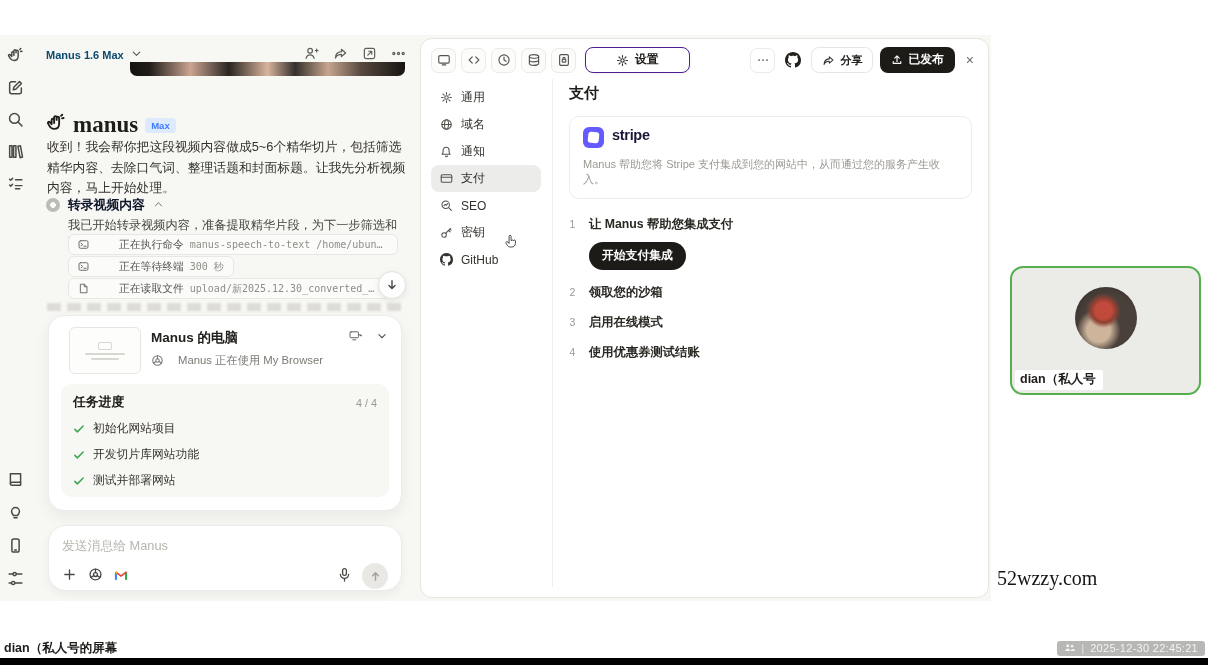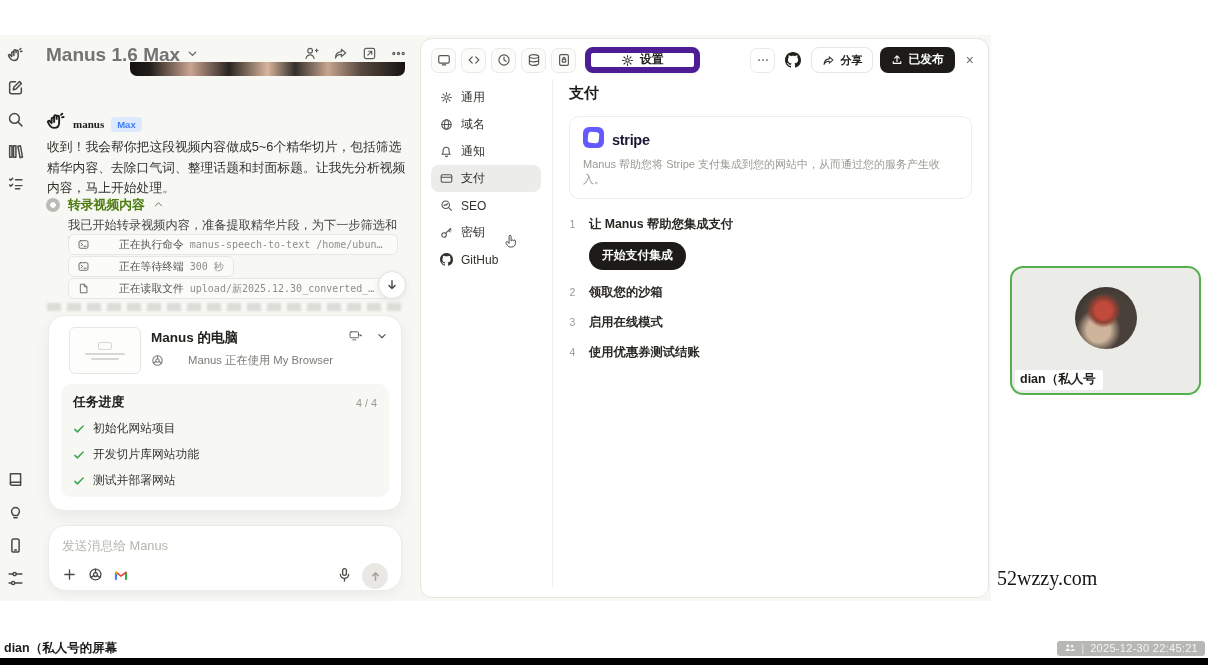--- a/index.html
+++ b/index.html
@@ -15,44 +15,44 @@
     display:flex; flex-direction:column; align-items:center; padding:12px 0 10px; }
   .rail .grp-top { display:flex; flex-direction:column; gap:11px; align-items:center; }
   .rail .grp-bot { margin-top:auto; display:flex; flex-direction:column; gap:12px; align-items:center; }
   .rail svg { width:17px; height:17px; stroke:#4a4944; stroke-width:1.4; fill:none;
     stroke-linecap:round; stroke-linejoin:round; }
 
   
   .chat { position:absolute; left:30px; top:0; width:390px; height:100%; }
   .chat-header { position:absolute; left:16px; right:14px; top:9px; height:22px;
     display:flex; align-items:center; }
-  .chat-title { font-size:19px; font-weight:bold; color:#737373; }
+  .chat-title { font-size:11px; font-weight:bold; color:#0c4a6e; }
   .chat-title-chev { margin-left:5px; }
   .chat-header .hicons { margin-left:auto; display:flex; gap:14px; align-items:center; }
   .chat svg.ic { width:15px; height:15px; stroke:#5f5e59; stroke-width:1.3; fill:none;
     stroke-linecap:round; stroke-linejoin:round; }
 
   .video-strip { position:absolute; left:100px; top:27px; width:275px; height:14px;
     border-radius:0 0 7px 7px; overflow:hidden;
     background:linear-gradient(90deg,#141210 0%,#201c19 7%,#caa491 22%,#2b2522 36%,#d8b49d 50%,#35302c 60%,#c7a590 72%,#57493f 84%,#171412 100%); }
 
   .agent-row { position:absolute; left:16px; top:77px; display:flex; align-items:center; gap:7px; }
   .agent-logo svg { width:20px; height:20px; stroke:#1f1d19; stroke-width:1.5; fill:none;
     stroke-linecap:round; stroke-linejoin:round; }
-  .agent-name { font-family:"Liberation Serif", serif; font-weight:bold; font-size:11px; color:#1f1d19; }
+  .agent-name { font-family:"Liberation Serif", serif; font-weight:bold; font-size:23px; color:#1f1d19; }
   .agent-badge { background:#dde9fd; color:#3e7bfa; font-size:9.5px; font-weight:bold;
     padding:2px 6px; border-radius:4px; }
 
   .chat-message { position:absolute; left:17px; top:102px; width:362px; font-size:12.8px;
     line-height:1.62; color:#34322d; }
 
   .task-row { position:absolute; left:16px; top:161px; display:flex; align-items:center; gap:8px; }
   .task-spinner { width:14px; height:14px; border-radius:50%;
     background:radial-gradient(circle at 50% 50%, #fff 0 28%, #bdbbb5 30% 100%); }
-  .task-title { font-size:12.8px; font-weight:bold; color:#4d7c0f; }
+  .task-title { font-size:12.8px; font-weight:bold; color:#0f172a; }
   .task-desc { position:absolute; left:38px; top:182px; width:340px; font-size:12.2px; color:#46443f; }
 
   .pill { position:absolute; left:38px; height:21px; display:inline-flex; align-items:center; gap:6px;
     background:#fbfbf9; border:1px solid #e8e7e3; border-radius:6px; padding:0 9px; max-width:330px; }
   .pill svg { width:11px; height:11px; stroke:#6b6964; stroke-width:1.4; fill:none;
     stroke-linecap:round; stroke-linejoin:round; flex:none; }
   .pill .plabel { font-size:10.8px; color:#55534e; white-space:nowrap;margin-left:24px; }
   .pill .pdetail { font-family:"DejaVu Sans Mono", monospace; font-size:10px; color:#8f8d87;
     white-space:nowrap; overflow:hidden; text-overflow:ellipsis; }
 
@@ -69,21 +69,21 @@
   .computer-card { position:absolute; left:18px; top:280px; width:354px; height:196px;
     background:#fff; border:1px solid #ececea; border-radius:16px;
     box-shadow:0 6px 16px rgba(0,0,0,.06); padding:11px 12px; }
   .cc-head { display:flex; gap:10px;padding-left:8px; }
   .cc-thumb { width:72px; height:47px; background:#fdfdfc; border:1px solid #e7e6e2; border-radius:6px;
     flex:none; display:flex; flex-direction:column; align-items:center; justify-content:center; gap:3px; }
   .cc-thumb i { display:block; width:40px; height:2px; background:#d9d7d2; border-radius:1px; }
   .cc-thumb i:first-child { width:14px; height:8px; border:1px solid #d9d7d2; background:none; border-radius:2px;}
   .cc-meta { padding-top:2px; min-width:0; }
   .cc-title { font-size:13.5px; font-weight:bold; color:#23211d; }
-  .cc-sub { margin-top:6px; display:flex; align-items:center; gap:24px; font-size:11.3px; color:#7c7a74; }
+  .cc-sub { margin-top:6px; display:flex; align-items:center; gap:14px; font-size:11.3px; color:#7c7a74; }
   .cc-sub svg { width:13px; height:13px; stroke:#7c7a74; stroke-width:1.3; fill:none;
     stroke-linecap:round; stroke-linejoin:round; }
   .cc-actions { margin-left:auto; display:flex; gap:12px; align-items:flex-start; padding-top:2px; }
   .cc-actions svg { width:14px; height:14px; stroke:#55534e; stroke-width:1.3; fill:none;
     stroke-linecap:round; stroke-linejoin:round; }
 
   .progress-panel { margin-top:10px; background:#f7f7f4; border-radius:10px; padding:10px 12px 8px; }
   .pp-head { display:flex; align-items:center; }
   .pp-title { font-size:12.8px; font-weight:bold; color:#23211d; }
   .pp-count { margin-left:auto; font-size:10.8px; color:#9a988f; }
@@ -108,21 +108,21 @@
 
   
   .preview { position:absolute; left:420px; top:3px; width:569px; height:560px; background:#fff;
     border:1px solid #e7e6e2; border-radius:12px; }
   .pv-toolbar { position:absolute; left:10px; top:8px; display:flex; gap:5px; align-items:center; }
   .tool-btn { width:25px; height:25px; border:1px solid #eceae6; background:#fcfcfb; border-radius:7px;
     display:flex; align-items:center; justify-content:center; }
   .tool-btn svg, .pv-right svg.g { width:14px; height:14px; stroke:#55534e; stroke-width:1.3; fill:none;
     stroke-linecap:round; stroke-linejoin:round; }
   .settings-btn { height:26px; margin-left:4px; display:flex; align-items:center; gap:6px; padding:0 30px;
-    background:#fff; border:6px solid #4c1d95; border-radius:8px; box-shadow:0 1px 3px rgba(0,0,0,.06); }
+    background:#fff; border:1px solid #4c1d95; border-radius:8px; box-shadow:0 1px 3px rgba(0,0,0,.06); }
   .settings-btn svg { width:13px; height:13px; stroke:#34322d; stroke-width:1.4; fill:none;
     stroke-linecap:round; stroke-linejoin:round; }
   .settings-btn span { font-size:11.8px; font-weight:bold; color:#23211d; }
 
   .pv-right { position:absolute; right:10px; top:8px; display:flex; gap:7px; align-items:center; }
   .more-btn { width:25px; height:25px; border:1px solid #eceae6; border-radius:7px; background:#fff;
     display:flex; align-items:center; justify-content:center; }
   .more-btn svg { width:14px; height:14px; fill:#55534e; }
   .gh-btn { width:22px; height:22px; display:flex; align-items:center; justify-content:center; }
   .gh-btn svg { width:16px; height:16px; fill:#24211c; }
@@ -145,21 +145,21 @@
   .nav-item.active { background:#ececea; }
   .nav-item svg { width:13px; height:13px; stroke:#55534e; stroke-width:1.3; fill:none;
     stroke-linecap:round; stroke-linejoin:round; flex:none; }
   .nav-item svg.fill { fill:#34322d; stroke:none; }
   .nav-item span { font-size:12px;text-align:center; }
   .pv-divider { position:absolute; left:131px; top:0; bottom:10px; width:1px; background:#efeeea; }
 
   .pv-content { position:absolute; left:148px; top:0; right:16px; }
   .pay-title { font-size:15px; font-weight:bold; color:#1f1d19; margin-top:5px; }
   .stripe-card { margin-top:13px; border:1px solid #eeedea; border-radius:10px; padding:10px 13px 11px; }
-  .stripe-row { display:flex; align-items:flex-end; gap:8px; }
+  .stripe-row { display:flex; align-items:flex-start; gap:8px; }
   .stripe-logo { width:21px; height:21px; border-radius:6px; background:#635bff; position:relative; }
   .stripe-logo b { position:absolute; left:5px; top:5px; width:11px; height:11px; background:#fff;
     border-radius:3px; transform:rotate(6deg); display:block; }
   .stripe-word { font-size:14.5px; font-weight:bold; color:#1a1636; letter-spacing:-.3px; }
   .stripe-desc { margin-top:9px; font-size:11px; color:#9b9993; }
 
   .steps { margin-top:17px; }
   .step { display:flex; align-items:baseline; gap:13px; }
   .step-num { font-size:10.5px; color:#9b9993; width:7px; text-align:center; flex:none; }
   .step-text { font-size:12.3px; font-weight:bold; color:#2a2823; }

